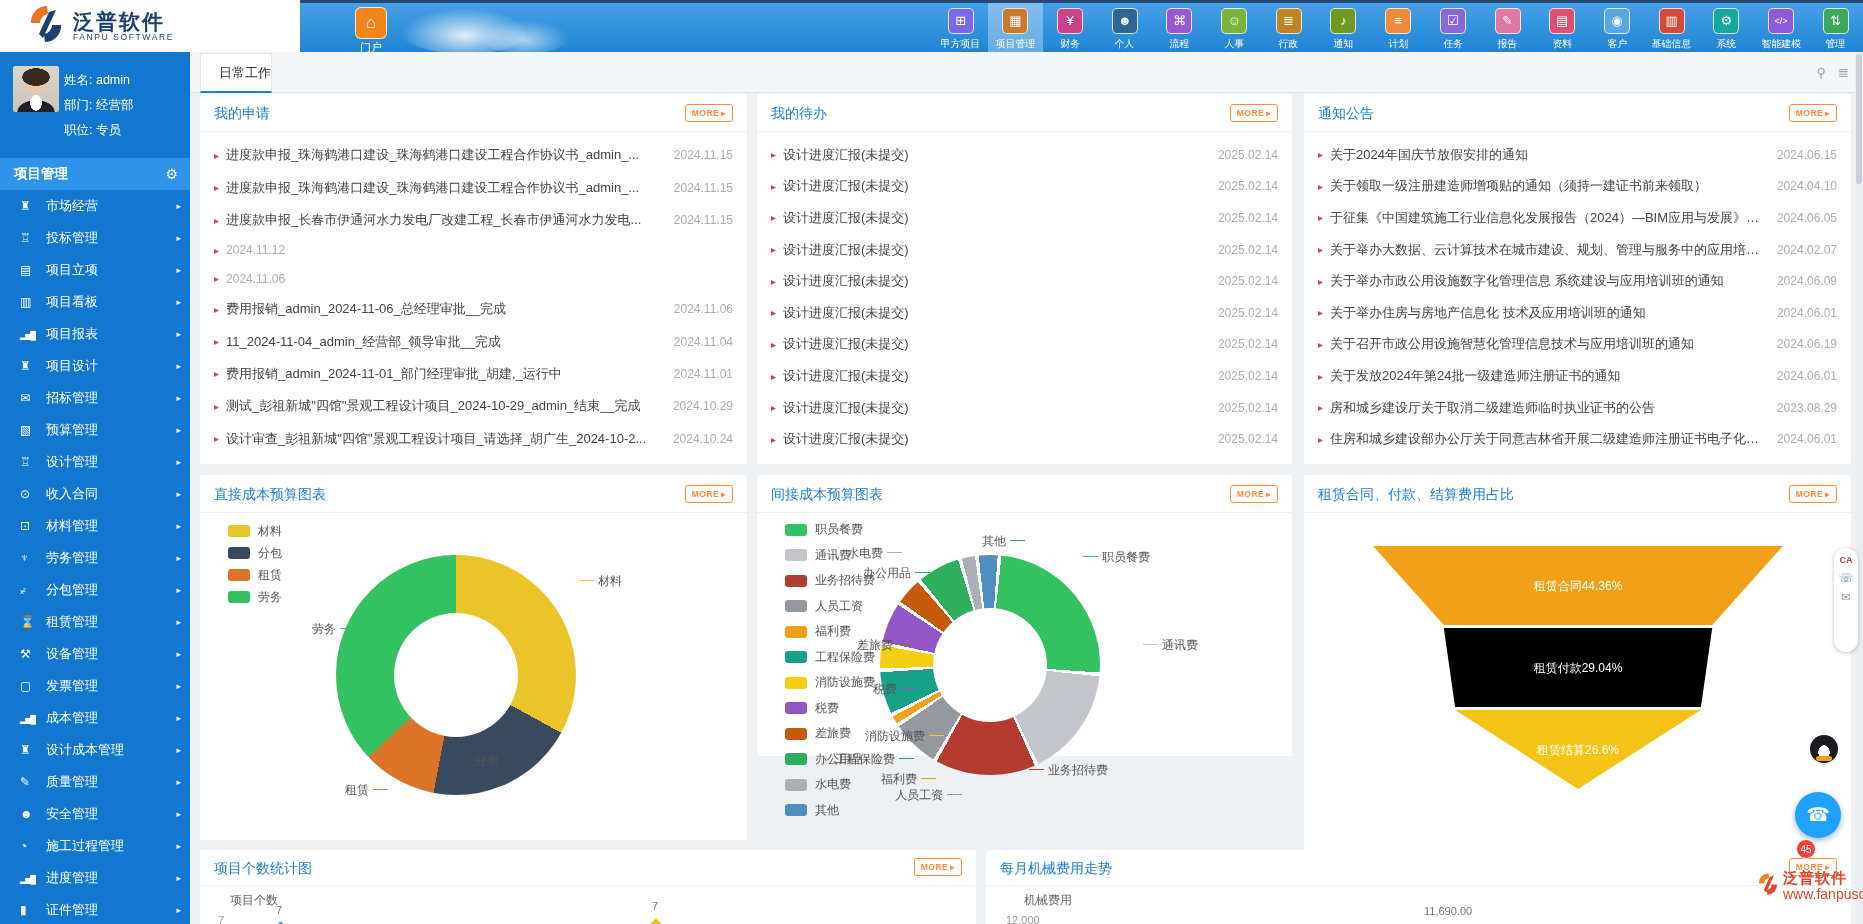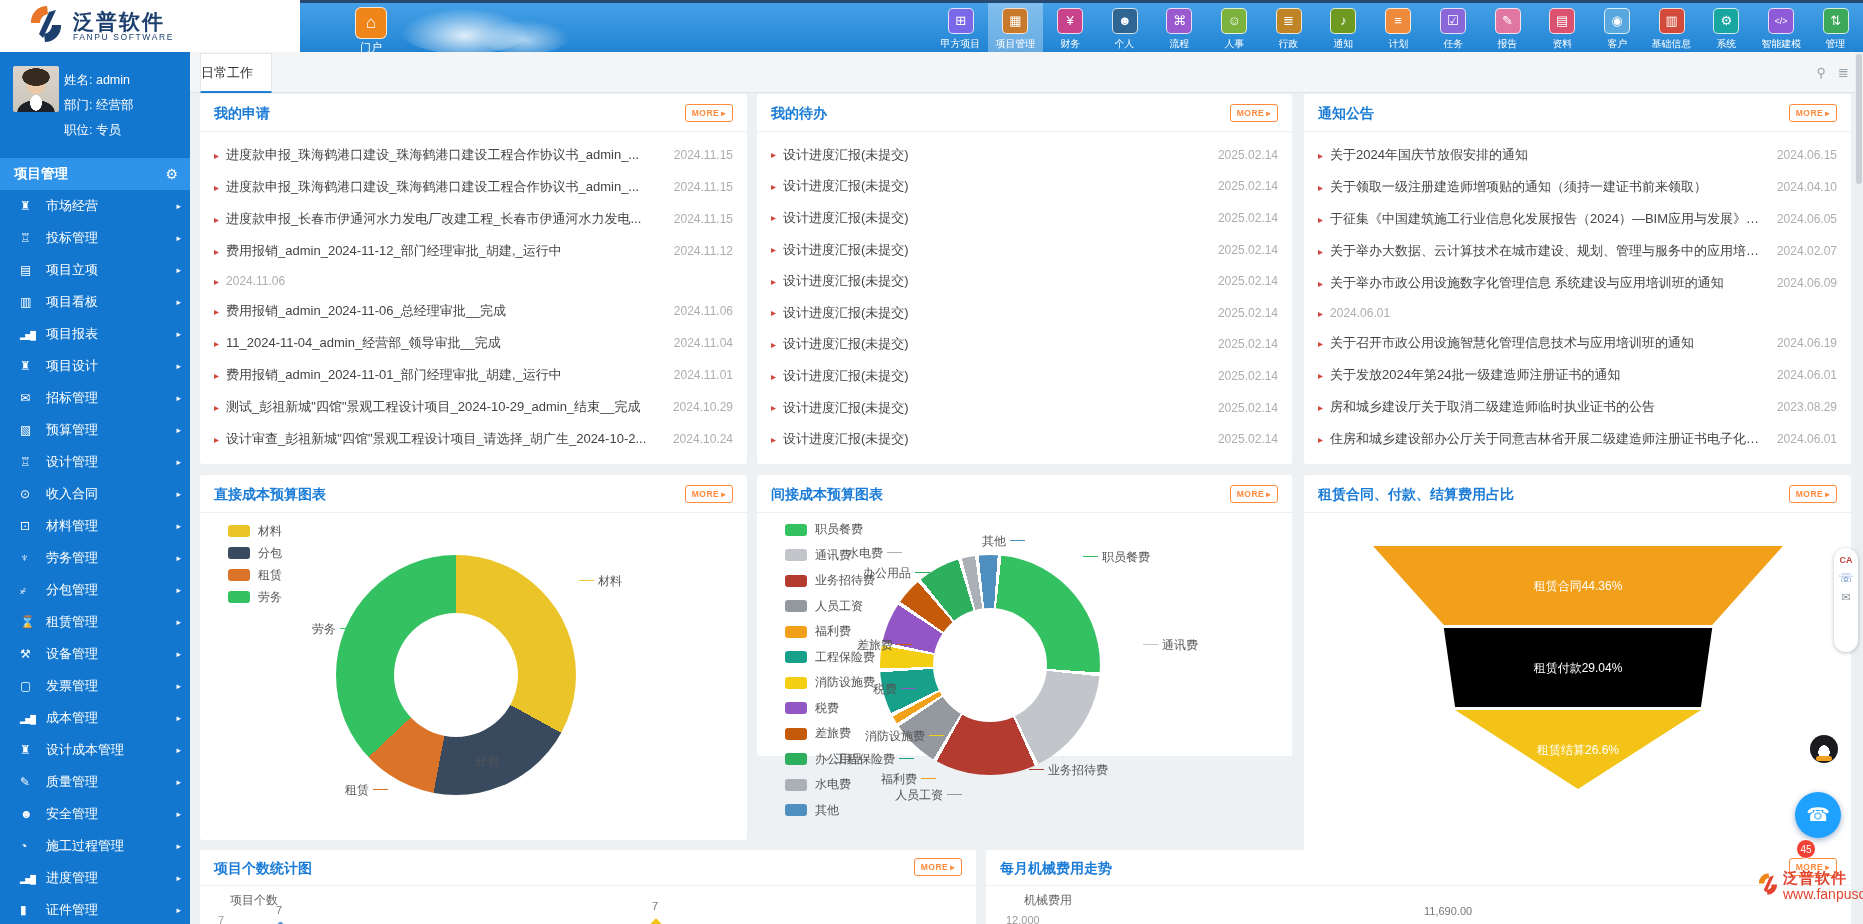--- a/index.html
+++ b/index.html
@@ -38,36 +38,36 @@
   .user-lines{position:absolute;left:64px;top:16px;color:#fff;font-size:12.5px;line-height:25px;white-space:nowrap}
   .module-header{height:32px;background:#2E93E9;color:#fff;font-weight:bold;font-size:13.5px;line-height:32px;padding-left:14px;position:relative;cursor:pointer}
   .module-gear{position:absolute;right:12px;top:0;font-size:14px;cursor:pointer}
   .menu-item{height:32px;line-height:32px;color:#fff;font-size:13px;padding-left:20px;position:relative;cursor:pointer;white-space:nowrap}
   .menu-ico{display:inline-block;width:26px;font-size:12px}
   .menu-ico.multi{font-size:8px;letter-spacing:-1px}
   .menu-chevron{position:absolute;right:9px;font-size:9px;opacity:.95}
 
   
   .tabbar{position:absolute;left:190px;right:0;top:52px;height:41px;background:#F3F5F7;border-bottom:1px solid #E0E4E8}
-  .tab{position:absolute;left:10px;top:1px;height:40px;width:72px;background:#fff;border:1px solid #E4E8EB;border-bottom:2px solid #1E7FD6;text-align:left;line-height:37px;font-size:13px;color:#333;cursor:pointer}
+  .tab{position:absolute;left:10px;top:1px;height:40px;width:72px;background:#fff;border:1px solid #E4E8EB;border-bottom:2px solid #1E7FD6;text-align:right;line-height:37px;font-size:13px;color:#333;cursor:pointer}
   .tabbar-icons{position:absolute;right:14px;top:13px;color:#98A1A8;font-size:13px;display:flex;gap:12px}
   .tabbar-icons span{cursor:pointer}
 
   
   .panel{position:absolute;background:#fff;border-radius:3px}
   #p-req{left:200px;top:94px;width:547px;height:370px}
   #p-todo{left:757px;top:94px;width:535px;height:370px}
   #p-notice{left:1304px;top:94px;width:547px;height:370px}
   #p-direct{left:200px;top:475px;width:547px;height:365px}
   #p-indirect{left:757px;top:475px;width:535px;height:281px}
   #p-funnel{left:1304px;top:475px;width:547px;height:460px}
   #p-count{left:200px;top:850px;width:776px;height:110px}
   #p-machine{left:986px;top:850px;width:865px;height:110px}
   .panel-header{height:38px;border-bottom:1px solid #EEF1F3;position:relative}
-  .panel-title{position:absolute;left:14px;top:11px;color:#1B7CD8;font-size:14px;font-weight:bold}
+  .panel-title{position:absolute;left:14px;top:11px;color:#1B7CD8;font-size:14px;font-weight:normal}
   .more-btn{position:absolute;right:14px;top:10px;border:1px solid #FF8A3C;color:#FF8A3C;background:#fff;font-size:8.5px;font-weight:bold;padding:3px 6px;border-radius:3px;cursor:pointer;letter-spacing:.5px}
   .more-btn::after{content:"▸";margin-left:2px}
 
   .list{display:flex;flex-direction:column;justify-content:space-evenly;height:330px}
   .list-item{display:flex;align-items:center;padding:0 14px;font-size:13px;color:#444}
   .bullet{color:#D0493C;font-size:10px;margin-right:7px;flex:none}
   .item-text{flex:1;white-space:nowrap;overflow:hidden;text-overflow:ellipsis;margin-right:10px;cursor:pointer}
   .item-date{color:#ADADAD;font-size:12px;flex:none}
 
   
@@ -267,21 +267,20 @@
         <span class="item-text">进度款申报_珠海鹤港口建设_珠海鹤港口建设工程合作协议书_admin_...</span>
         <span class="item-date">2024.11.15</span>
       </div>
       <div class="list-item">
         <span class="bullet">▸</span>
         <span class="item-text">进度款申报_长春市伊通河水力发电厂改建工程_长春市伊通河水力发电...</span>
         <span class="item-date">2024.11.15</span>
       </div>
       <div class="list-item">
         <span class="bullet">▸</span>
-        <span class="item-text">费用报销_admin_2024-11-12_部门经理审批_胡建,_运行中</span>
         <span class="item-date">2024.11.12</span>
       </div>
       <div class="list-item">
         <span class="bullet">▸</span>
         <span class="item-date">2024.11.06</span>
       </div>
       <div class="list-item">
         <span class="bullet">▸</span>
         <span class="item-text">费用报销_admin_2024-11-06_总经理审批__完成</span>
         <span class="item-date">2024.11.06</span>
@@ -394,20 +393,21 @@
         <span class="item-text">关于举办大数据、云计算技术在城市建设、规划、管理与服务中的应用培训班...</span>
         <span class="item-date">2024.02.07</span>
       </div>
       <div class="list-item">
         <span class="bullet">▸</span>
         <span class="item-text">关于举办市政公用设施数字化管理信息 系统建设与应用培训班的通知</span>
         <span class="item-date">2024.06.09</span>
       </div>
       <div class="list-item">
         <span class="bullet">▸</span>
+        <span class="item-text">关于举办住房与房地产信息化 技术及应用培训班的通知</span>
         <span class="item-date">2024.06.01</span>
       </div>
       <div class="list-item">
         <span class="bullet">▸</span>
         <span class="item-text">关于召开市政公用设施智慧化管理信息技术与应用培训班的通知</span>
         <span class="item-date">2024.06.19</span>
       </div>
       <div class="list-item">
         <span class="bullet">▸</span>
         <span class="item-text">关于发放2024年第24批一级建造师注册证书的通知</span>

